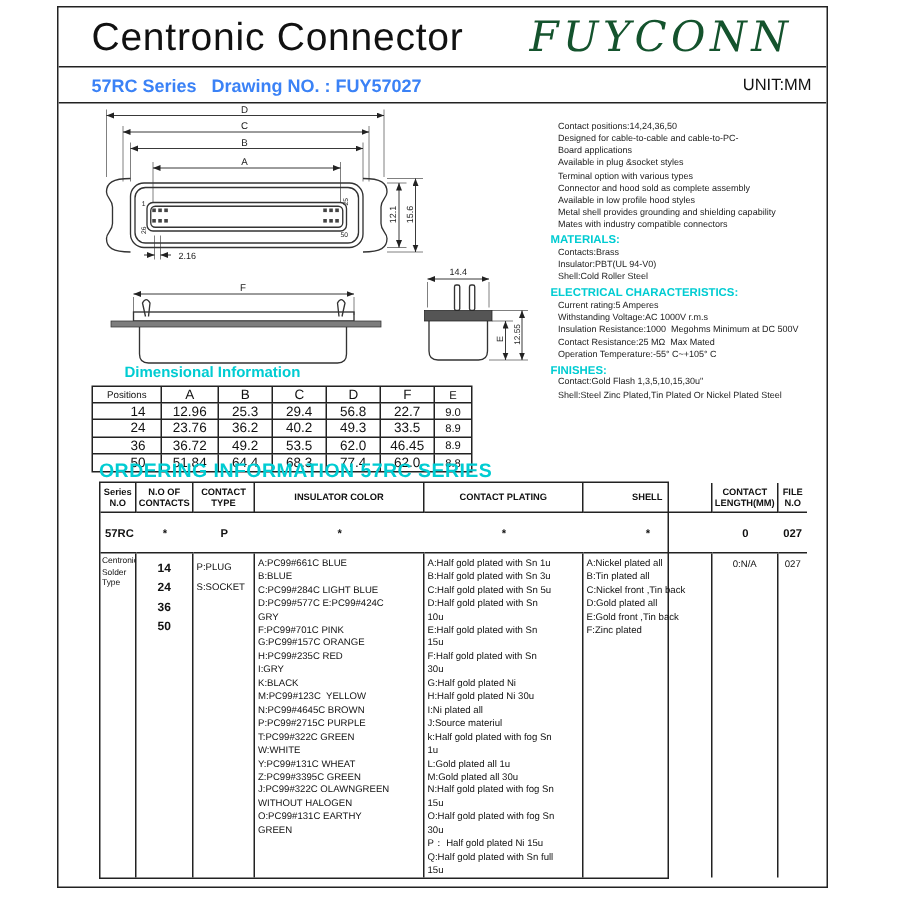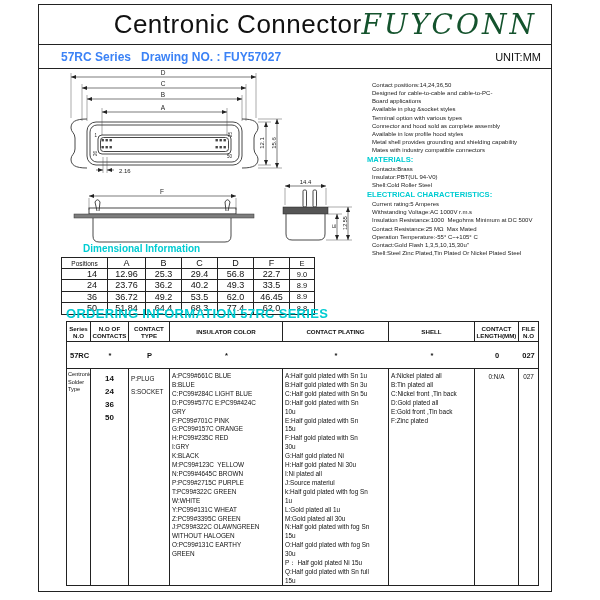--- a/index.html
+++ b/index.html
@@ -1,18 +1,18 @@
 <!DOCTYPE html>
 <html><head>
 <meta charset="utf-8">
 <style>
   * { margin:0; padding:0; box-sizing:border-box; }
   body { width:600px; height:600px; background:#fff; font-family:"Liberation Sans", sans-serif; color:#111; position:relative; }
   .page { position:absolute; left:38px; top:4px; width:514px; height:588px; border:1.5px solid #222; background:#fff; overflow:hidden; }
-  .title-row { height:40px; border-bottom:1.2px solid #222; display:flex; justify-content:flex-end; align-items:center; padding:0 14px 0 22px; }
+  .title-row { height:40px; border-bottom:1.2px solid #222; display:flex; justify-content:flex-start; align-items:center; padding:0 14px 0 22px;gap:44px; }
   .doc-title { font-size:26px; letter-spacing:0.5px; color:#111; }
   .logo { font-family:"DejaVu Serif", serif; font-style:italic; font-size:28px; letter-spacing:3px; color:#14532d; }
   .series-row { height:24px; border-bottom:1.2px solid #222; display:flex; justify-content:space-between; align-items:center; padding:0 10px 0 22px; }
   .series-line { color:#3b82f6; font-weight:bold; font-size:12px; white-space:pre; }
   .unit { font-size:11px; color:#111; }
   .content { position:relative; width:100%; height:521px; }
 
   svg text { font-family:"Liberation Sans", sans-serif; fill:#222; }
   .dview { position:absolute; }
 
@@ -22,21 +22,21 @@
 
   .dim-head { position:absolute; left:44px; top:174px; color:#00ccd2; font-weight:bold; font-size:10px; }
   .dtable { position:absolute; left:22px; top:188px; display:grid; grid-template-columns:46px 38px 36px 36px 36px 36px 24px; grid-auto-rows:11.2px; border:1px solid #222; border-right-width:1px; }
   .dtable > div { border-right:1px solid #222; border-bottom:1px solid #222; display:flex; align-items:center; justify-content:center; font-size:9px; }
   .dtable > div:nth-child(7n) { border-right:none; font-size:7.5px; }
   .dtable > div:nth-last-child(-n+7) { border-bottom:none; }
   .dh1 { font-size:6.5px !important; }
   .pos { justify-content:flex-end !important; padding-right:10px; }
 
   .ord-head { position:absolute; left:27px; top:237px; color:#00ccd2; font-weight:bold; font-size:13px; letter-spacing:0.3px; }
-  .otable { position:absolute; left:27px; top:252px; display:grid; grid-template-columns:24px 38px 41px 113px 106px 86px 44px 19px; grid-template-rows:20px 27px 216px; border:1px solid #222; width:473px; }
+  .otable { position:absolute; left:27px; top:252px; display:grid; grid-template-columns:24px 38px 41px 113px 106px 86px 44px 19px; grid-template-rows:20px 27px 216px; border:1px solid #222; width:380px; }
   .oh { border-right:1px solid #222; border-bottom:1px solid #222; font-size:6.2px; font-weight:bold; display:flex; align-items:center; justify-content:center; text-align:center; line-height:7px; padding:1px; }
   .oh:nth-child(8) { border-right:none; }
   .oc { border-bottom:1px solid #222; font-weight:bold; display:flex; align-items:center; justify-content:center; font-size:7.5px; }
   .oc-first { justify-content:flex-start; padding-left:3px; }
   .ob { border-right:1px solid #222; font-size:6.4px; line-height:8.9px; padding:3px 2px 0 2px; white-space:pre; overflow:hidden; }
   .ob:last-child { border-right:none; }
   .ob-series { font-size:5.6px; line-height:7.6px; padding:2px 1px 0 1px; }
   .ob-contacts { font-size:8px; font-weight:bold; line-height:13px; text-align:center; }
   .ob-type { line-height:13px; }
   .ob-center { text-align:center; padding-top:4px; }
@@ -184,20 +184,21 @@
       <div class="spec-h">MATERIALS:</div>
       <div class="spec-items">Contacts:Brass
 Insulator:PBT(UL 94-V0)
 Shell:Cold Roller Steel</div>
       <div class="spec-h">ELECTRICAL CHARACTERISTICS:</div>
       <div class="spec-items">Current rating:5 Amperes
 Withstanding Voltage:AC 1000V r.m.s
 Insulation Resistance:1000  Megohms Minimum at DC 500V
 Contact Resistance:25 MΩ  Max Mated
 Operation Temperature:-55° C~+105° C</div>
+      <div class="spec-h">FINISHES:</div>
       <div class="spec-items">Contact:Gold Flash 1,3,5,10,15,30u"
 Shell:Steel Zinc Plated,Tin Plated Or Nickel Plated Steel</div>
     </div>
 
     <div class="dim-head">Dimensional Information</div>
     <div class="dtable">
       <div class="dh1">Positions</div>
       <div>A</div>
       <div>B</div>
       <div>C</div>

